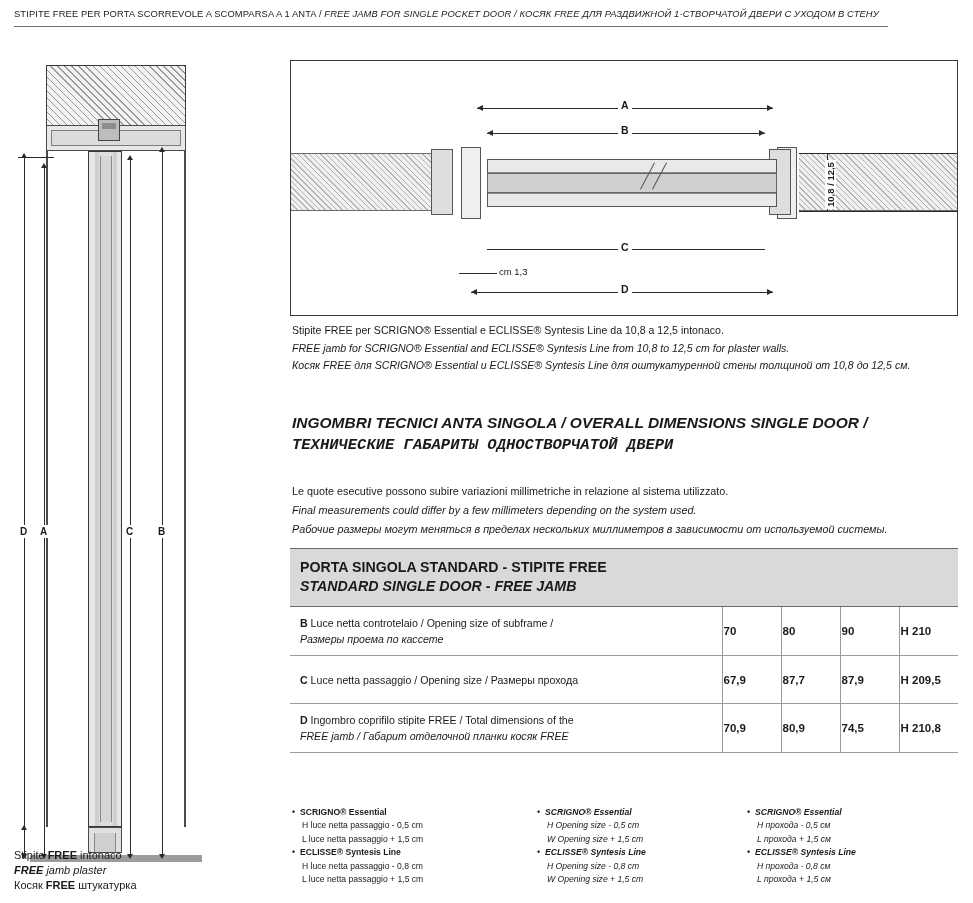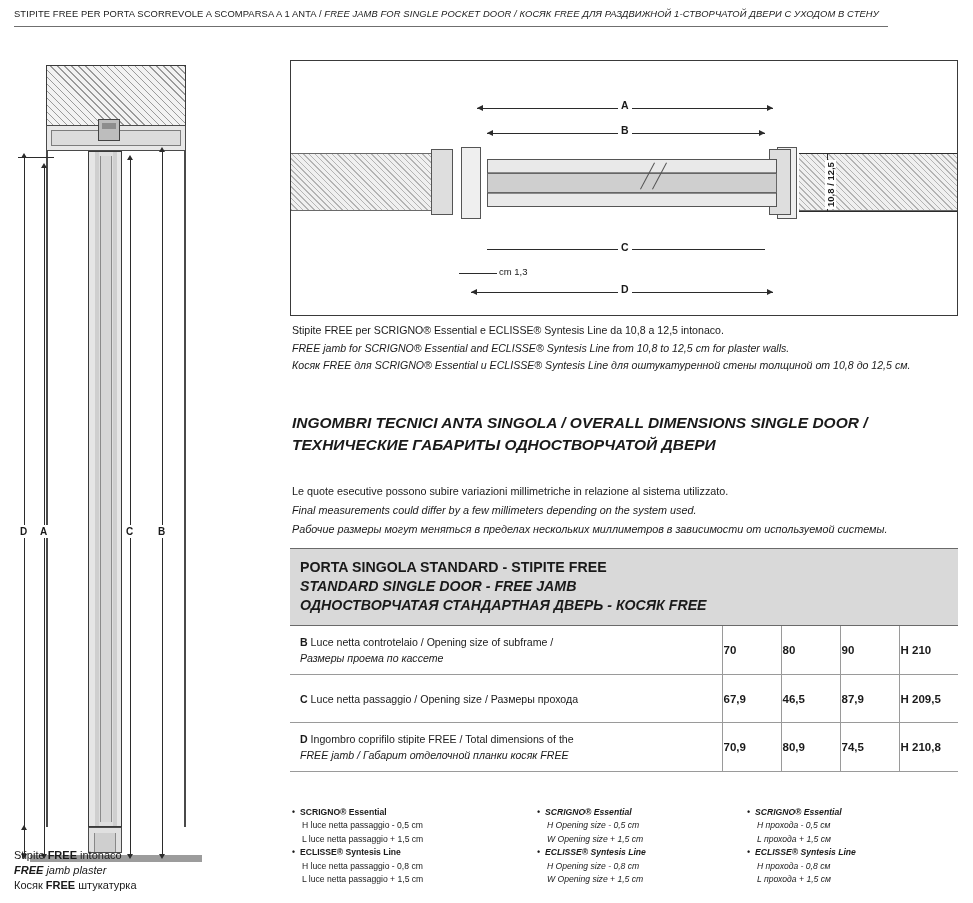--- a/index.html
+++ b/index.html
@@ -150,21 +150,21 @@
     position:absolute; left:292px; top:322px; width:668px; font-size:10.6px; line-height:17.5px;
   }
   .tech-caption .en, .tech-caption .ru { font-style:italic; }
 
   
   .sec-title {
     position:absolute; left:292px; top:412px; width:668px;
     font-size:15.5px; font-weight:bold; line-height:22px;
   }
   .sec-title .l2 { font-style:italic; }
-  .sec-title .l3 { font-style:italic; }
+  .sec-title .l3 { font-style:italic;font-family:Liberation Mono, monospace; }
 
   .sec-body {
     position:absolute; left:292px; top:482px; width:668px; font-size:10.8px; line-height:19px;
   }
   .sec-body .en, .sec-body .ru { font-style:italic; }
 
   
   .tbl-wrap { position:absolute; left:290px; top:548px; width:668px; }
   .tbl-head {
     background:#d9d9d9; border-top:1px solid #6a6a6a; border-bottom:1px solid #6a6a6a;
@@ -307,42 +307,41 @@
   <div class="sec-body">
     <div>Le quote esecutive possono subire variazioni millimetriche in relazione al sistema utilizzato.</div>
     <div class="en">Final measurements could differ by a few millimeters depending on the system used.</div>
     <div class="ru">Рабочие размеры могут меняться в пределах нескольких миллиметров в зависимости от используемой системы.</div>
   </div>
 
   <div class="tbl-wrap">
     <div class="tbl-head">
       <div class="l1">PORTA SINGOLA STANDARD - STIPITE FREE</div>
       <div class="l2">STANDARD SINGLE DOOR - FREE JAMB</div>
-      <div class="l3">ОДНОСТВОРЧАТАЯ СТАНДАРТНАЯ ДВЕРЬ - КОСЯК FREE</div>
     </div>
     <table class="dims">
       <tbody>
           <tr>
         <td class="desc">
           <b>B</b>
           <span>Luce netta controtelaio / Opening size of subframe /</span><br>
           <span class="ru">Размеры проема по кассете</span>
         </td>
         <td class="val" style="width:59px;">70</td>
         <td class="val" style="width:59px;">80</td>
         <td class="val" style="width:59px;">90</td>
         <td class="val">H 210</td>
       </tr>
       <tr>
         <td class="desc">
           <b>C</b>
           <span>Luce netta passaggio / Opening size / Размеры прохода</span>
         </td>
         <td class="val">67,9</td>
-        <td class="val">46,5</td>
+        <td class="val">87,7</td>
         <td class="val">87,9</td>
         <td class="val">H 209,5</td>
       </tr>
       <tr>
         <td class="desc">
           <b>D</b>
           <span>Ingombro coprifilo stipite FREE / Total dimensions of the</span><br>
           <span class="en">FREE jamb / Габарит отделочной планки косяк FREE</span>
         </td>
         <td class="val">70,9</td>

